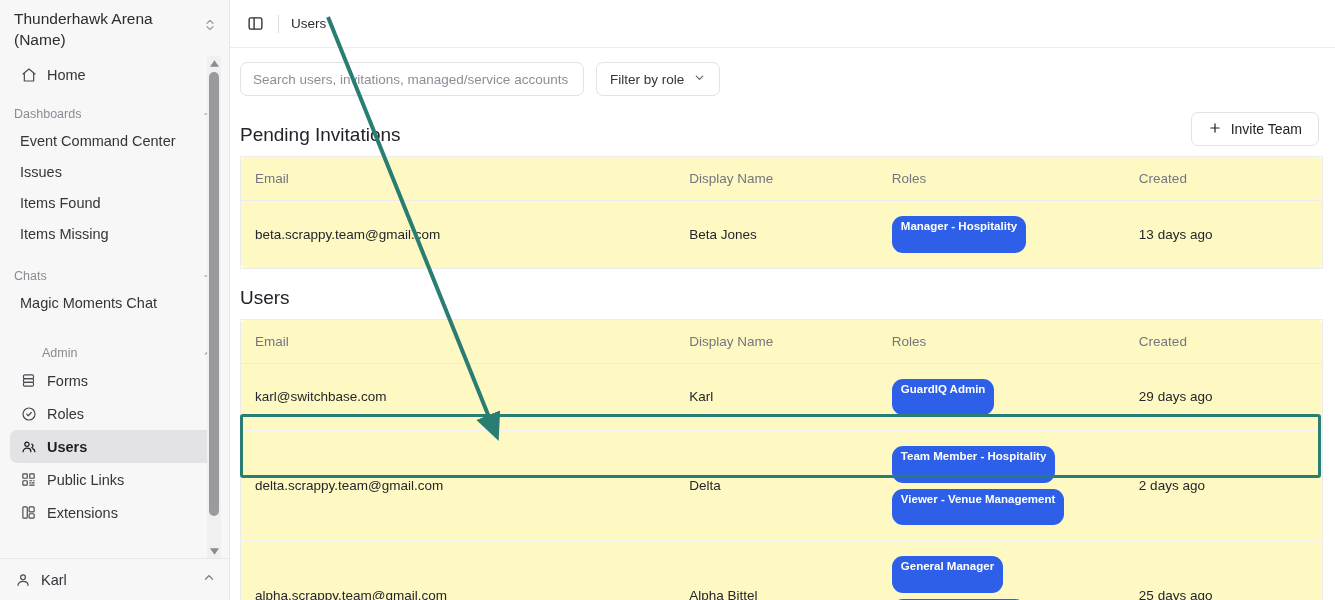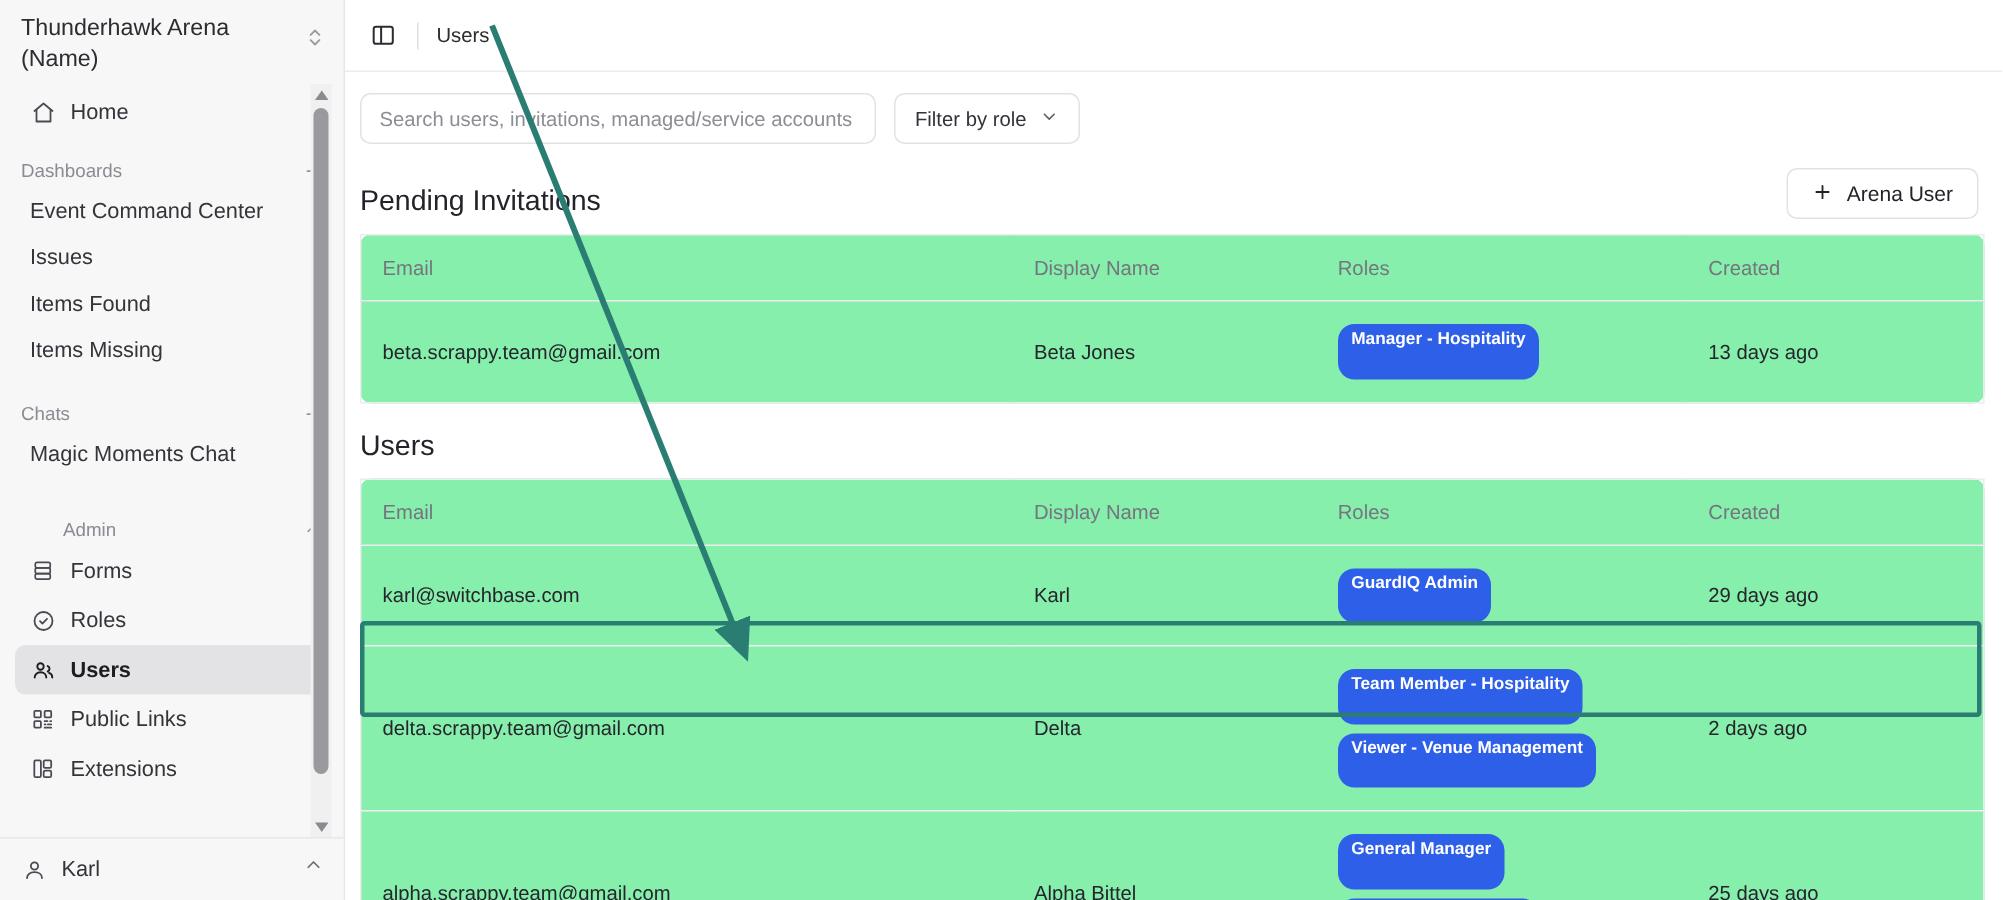--- a/index.html
+++ b/index.html
@@ -109,21 +109,21 @@
     display: flex; align-items: center; gap: 9px;
     height: 34px; padding: 0 16px;
     border: 1px solid #e2e2e5; border-radius: 7px;
     background: #fff; font-size: 14px; color: #23232a; cursor: pointer;
     font-family: "Liberation Sans", sans-serif;
   }
 
   table.tbl {
     width: 100%; border-collapse: collapse;
     border: 1px solid #ececee; border-radius: 8px;
-    margin-top: 10px; background: #86efac;
+    margin-top: 10px; background: #fef9c3;
     table-layout: fixed;
   }
   table.tbl th {
     text-align: left; font-weight: 400;
     font-size: 13.5px; color: #75757f;
     padding: 14px 14px; border-bottom: 1px solid #ececee;
   }
   table.tbl td {
     font-size: 13.5px; color: #25252c;
     padding: 15px 14px; border-bottom: 1px solid #f1f1f3;
@@ -339,21 +339,21 @@
       </div>
 
       <div class="sec-title-row">
         <div class="sec-title">Pending Invitations</div>
         <button class="invite-btn">
           <span>
             <svg width="14" height="14" viewBox="0 0 24 24" fill="none" stroke="#23232a" stroke-width="2.1" stroke-linecap="round">
                 <path d="M12 5v14M5 12h14"></path>
               </svg>
           </span>
-          <span>Arena User</span>
+          <span>Invite Team</span>
         </button>
       </div>
 
       <table class="tbl">
         <thead>
             <tr>
           <th class="col-email">Email</th>
           <th class="col-name">Display Name</th>
           <th class="col-roles">Roles</th>
           <th class="col-created">Created</th>

